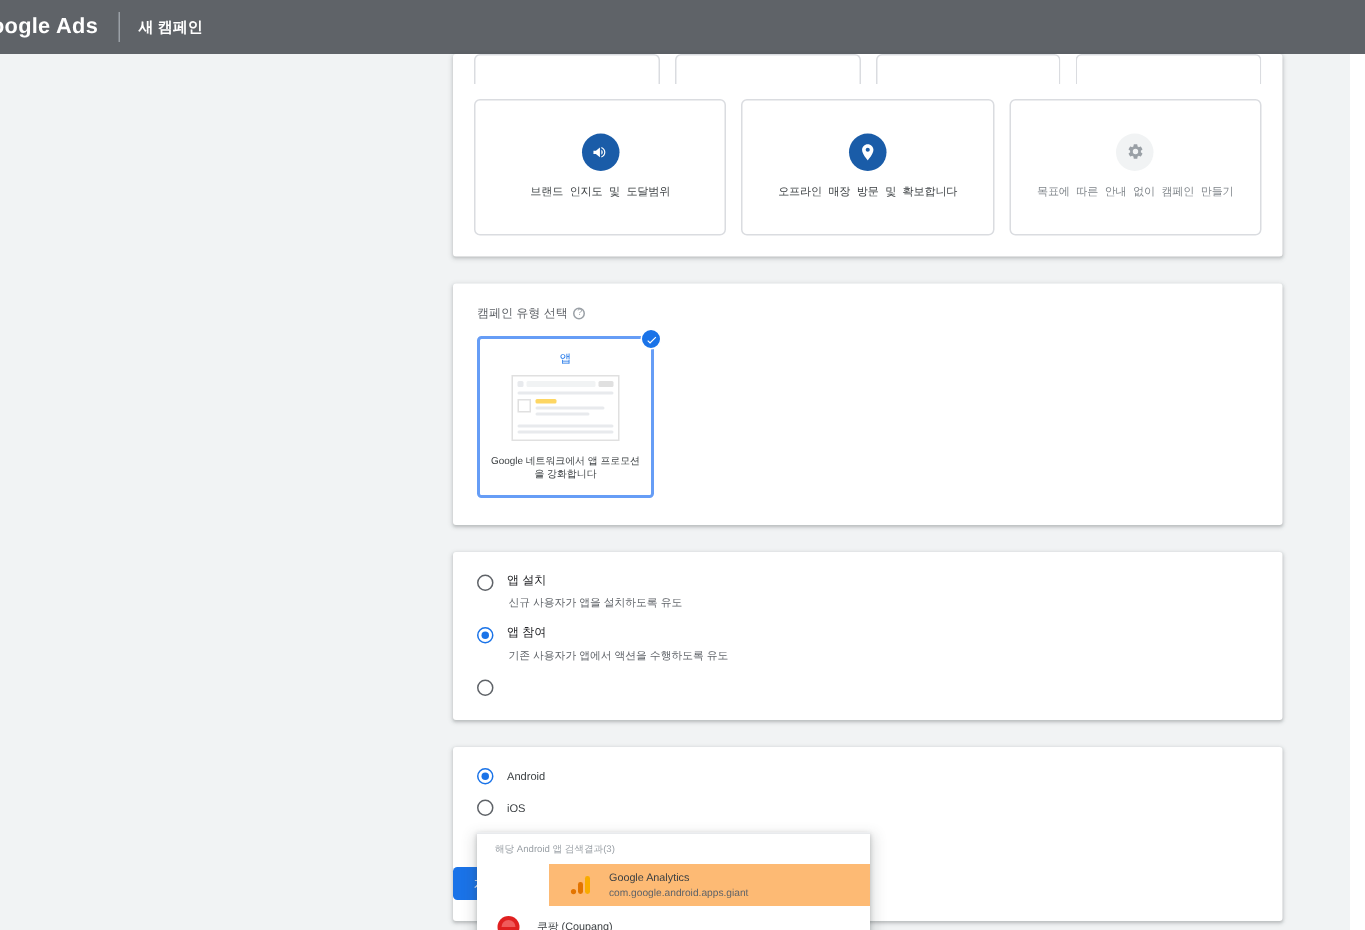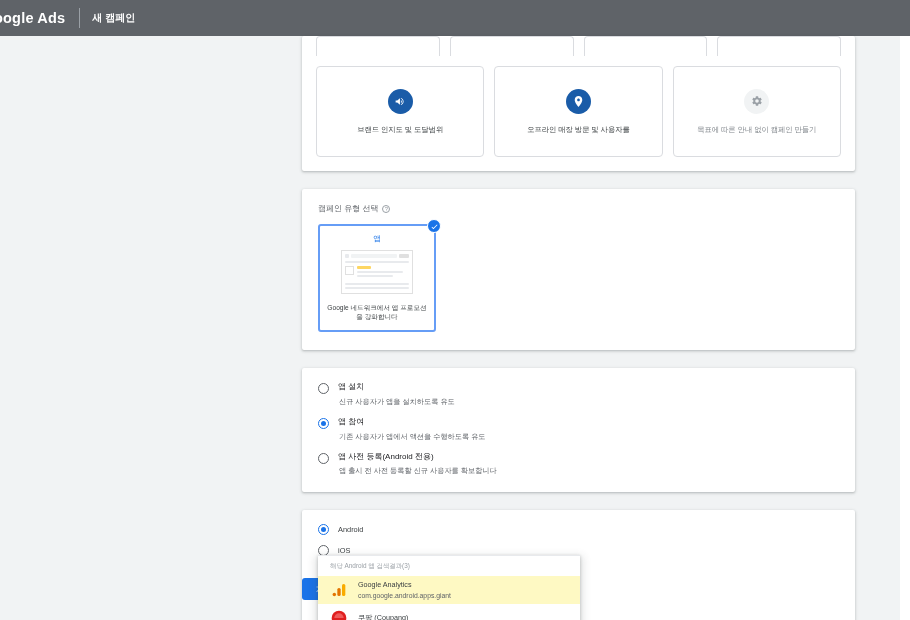--- a/index.html
+++ b/index.html
@@ -72,20 +72,21 @@
     box-shadow: 0 1px 2px rgba(60,64,67,.22), 0 1px 3px 1px rgba(60,64,67,.10);
     margin-bottom: 18px;
     position: relative;
   }
 
   
   .goals-card { padding: 0 14px 14px 14px; margin-bottom: 18px; }
   .goal-row {
     display: flex;
     gap: 10px;
+    font-family: Liberation Mono, monospace;
   }
   .goal-row.top { height: 20px; overflow: hidden; margin-bottom: 10px; }
   .goal-tile {
     flex: 1 1 0;
     border: 1px solid #dadce0;
     border-radius: 4px;
     background: #fff;
     height: 91px;
     display: flex;
     flex-direction: column;
@@ -271,21 +272,21 @@
     font-size: 6.4px;
     color: #9aa0a6;
     padding: 6px 10px 5px 12px;
   }
   .dd-item {
     display: flex;
     align-items: center;
     padding: 5px 10px 5px 12px;
     gap: 10px;
   }
-  .dd-item.highlight { background: #fef9c3; }
+  .dd-item.highlight { background: #fdba74; margin-left: 48px; }
   .dd-icon { width: 18px; height: 18px; flex: 0 0 auto; display: flex; align-items: center; justify-content: center; }
   .dd-texts { display: flex; flex-direction: column; gap: 3px; }
   .dd-name { font-size: 7.2px; color: #3c4043; line-height: 1.1; }
   .dd-pkg { font-size: 6.8px; color: #5f6368; line-height: 1.1; }
 </style>
 </head>
 <body>
 
 <div class="screen">
 
@@ -318,21 +319,21 @@
           <div class="goal-label">브랜드 인지도 및 도달범위</div>
         </div>
 
 
         <div class="goal-tile">
           <div class="goal-icon">
             <svg width="13" height="13" viewBox="0 0 24 24" fill="#ffffff">
               <path d="M12 2C8.13 2 5 5.13 5 9c0 5.25 7 13 7 13s7-7.75 7-13c0-3.87-3.13-7-7-7zm0 9.5c-1.38 0-2.5-1.12-2.5-2.5s1.12-2.5 2.5-2.5 2.5 1.12 2.5 2.5-1.12 2.5-2.5 2.5z"></path>
             </svg>
           </div>
-          <div class="goal-label">오프라인 매장 방문 및 사용자를</div>
+          <div class="goal-label">오프라인 매장 방문 및 확보합니다</div>
         </div>
 
         <div class="goal-tile">
           <div class="goal-icon muted">
             <svg width="12" height="12" viewBox="0 0 24 24" fill="#9aa0a6">
               <path d="M19.14 12.94c.04-.3.06-.61.06-.94 0-.32-.02-.64-.07-.94l2.03-1.58a.49.49 0 00.12-.61l-1.92-3.32a.49.49 0 00-.59-.22l-2.39.96a7.03 7.03 0 00-1.62-.94l-.36-2.54a.48.48 0 00-.48-.41h-3.84a.48.48 0 00-.48.41l-.36 2.54c-.59.24-1.13.56-1.62.94l-2.39-.96a.49.49 0 00-.59.22L2.74 8.87a.49.49 0 00.12.61l2.03 1.58c-.05.3-.07.62-.07.94s.02.64.07.94l-2.03 1.58a.49.49 0 00-.12.61l1.92 3.32c.12.22.37.29.59.22l2.39-.96c.5.38 1.03.7 1.62.94l.36 2.54c.05.24.25.41.48.41h3.84c.24 0 .44-.17.48-.41l.36-2.54c.59-.24 1.13-.56 1.62-.94l2.39.96c.22.08.47 0 .59-.22l1.92-3.32a.49.49 0 00-.12-.61l-2.03-1.58zM12 15.6A3.6 3.6 0 1112 8.4a3.6 3.6 0 010 7.2z"></path>
             </svg>
           </div>
           <div class="goal-label muted">목표에 따른 안내 없이 캠페인 만들기</div>
         </div>
@@ -387,24 +388,20 @@
       <div class="radio-item">
         <div class="radio checked"></div>
         <div class="radio-texts">
           <div class="radio-label">앱 참여</div>
           <div class="radio-desc">기존 사용자가 앱에서 액션을 수행하도록 유도</div>
         </div>
       </div>
 
       <div class="radio-item">
         <div class="radio"></div>
-        <div class="radio-texts">
-          <div class="radio-label">앱 사전 등록(Android 전용)</div>
-          <div class="radio-desc">앱 출시 전 사전 등록할 신규 사용자를 확보합니다</div>
-        </div>
       </div>
     </div>
 
     <div class="card platform-card">
 
       <div class="plain-radio">
         <div class="radio checked"></div>
         <div class="plain-label">Android</div>
       </div>
       <div class="plain-radio">

